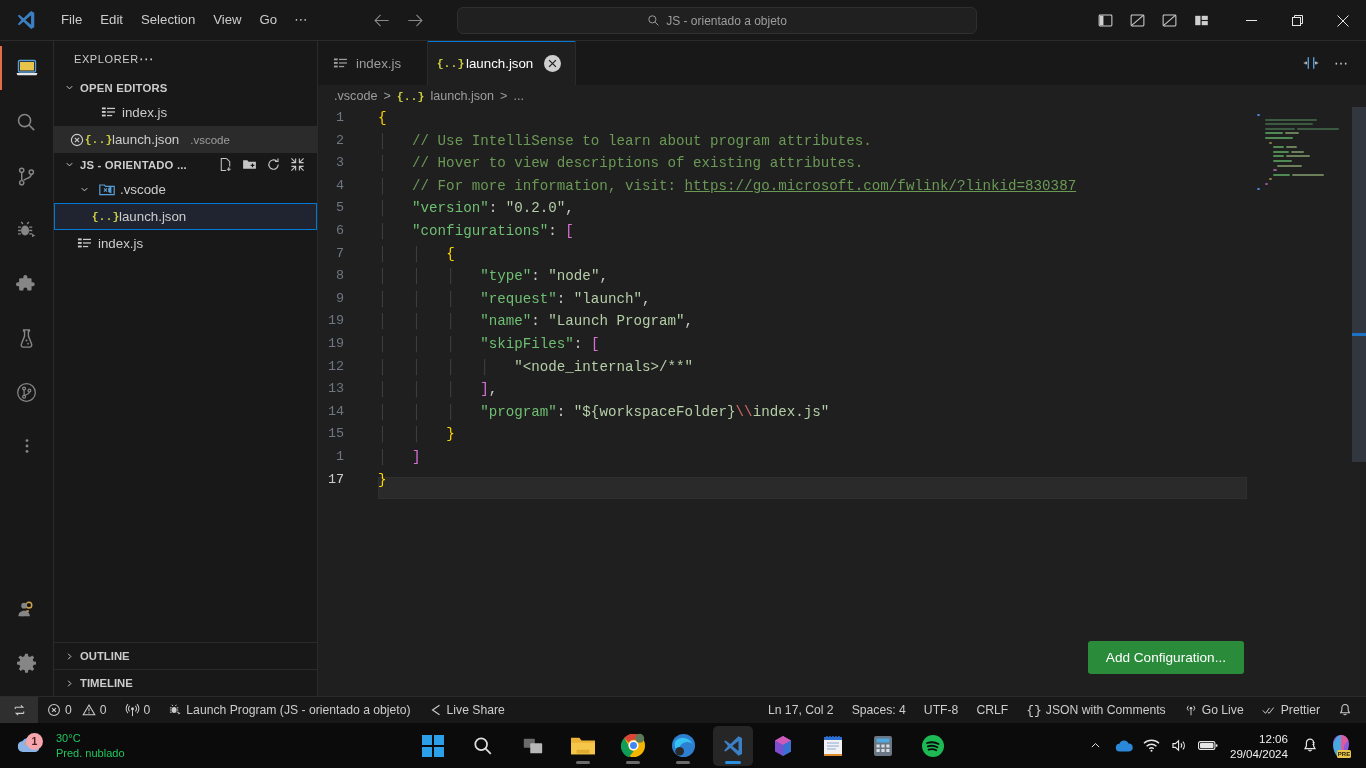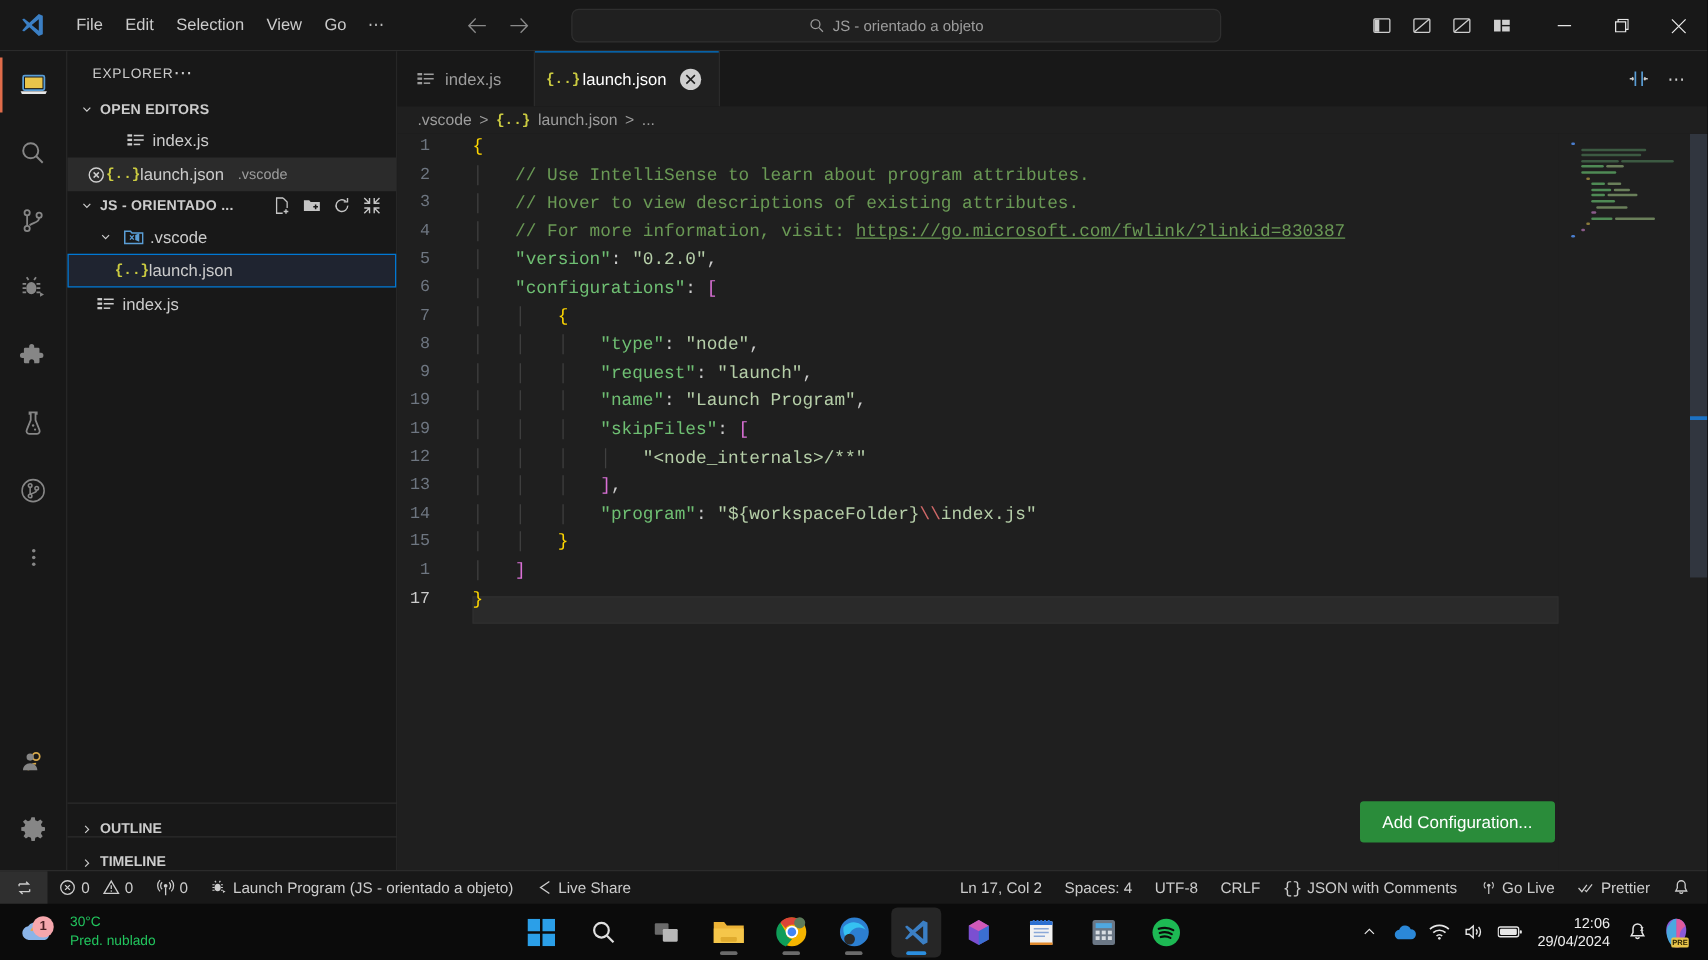--- a/index.html
+++ b/index.html
@@ -98,21 +98,21 @@
   .tree-row.focused {
     background: #04395e00; border: 1px solid #0078d4; height: 27px;
     background: #1f2430;
   }
   .tree-row .suffix { font-size: 11.5px; color: #9d9d9d; margin-left: 6px; }
   .fileicon { width: 17px; display: inline-flex; align-items: center; justify-content: center; }
   .json-ico { color: #cbcb41; font-size: 11.5px; font-family: "Liberation Mono", monospace; font-weight: bold; }
   .sb-bottom { position: absolute; left: 0; bottom: 0; width: 264px; }
   .sb-bottom .sec {
     height: 27px; border-top: 1px solid #2b2b2b;
-    display: flex; align-items: flex-end; font-size: 11.3px; font-weight: bold; color: #cccccc;
+    display: flex; align-items: center; font-size: 11.3px; font-weight: bold; color: #cccccc;
     padding-left: 6px; gap: 2px;
   }
 
   
   .editor-area {
     position: absolute; left: 318px; top: 41px;
     width: 1048px; height: 655px;
     background: #1f1f1f;
   }
   .tabbar {

